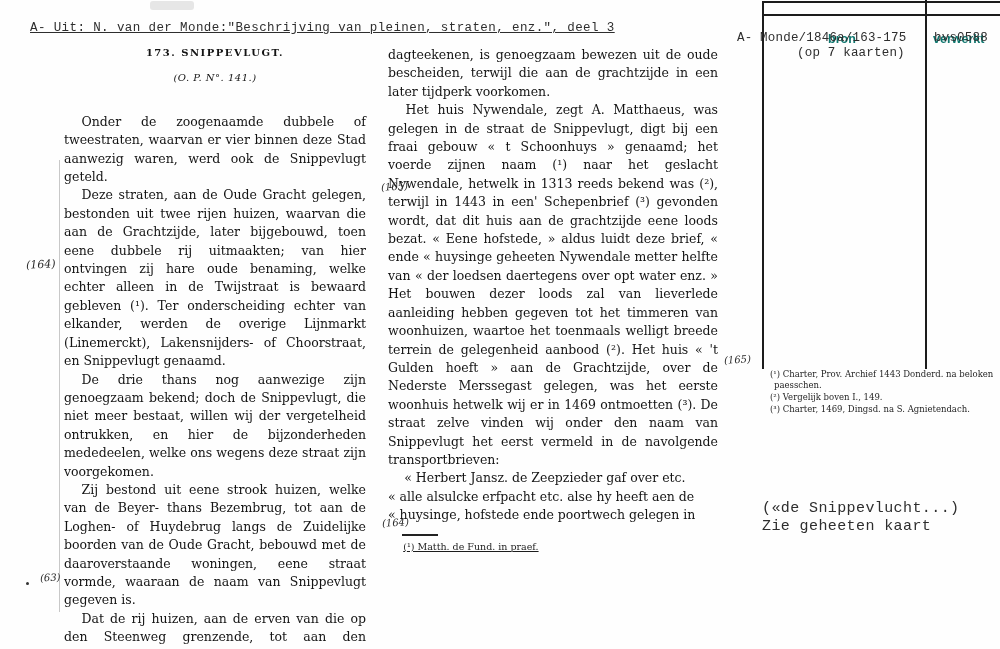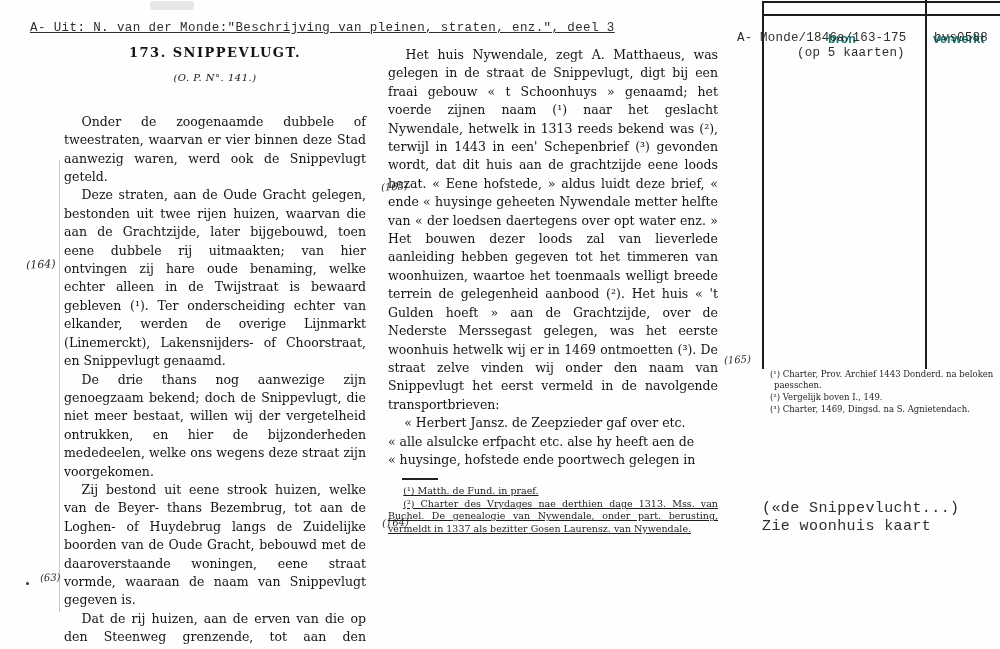--- a/index.html
+++ b/index.html
@@ -31,21 +31,21 @@
   .cv2{left:797px;top:46px;}
   .cv3{left:934px;top:31px;}
 
   
   .crease{position:absolute;left:59px;top:160px;width:1px;height:452px;background:#aaa;opacity:.65;}
 
   
   .col{position:absolute;color:#141414;font-size:12.5px;line-height:18.4px;text-align:justify;}
   .col-left{left:64px;top:44px;width:302px;}
   .col-right{left:388px;top:46px;width:330px;}
-  .art-no{text-align:center;font-weight:700;font-size:13px;letter-spacing:1.5px;margin:0 0 7px 0;}
+  .art-no{text-align:center;font-weight:700;font-size:10px;letter-spacing:1.5px;margin:0 0 7px 0;}
   .art-sub{text-align:center;font-size:10px;letter-spacing:.5px;margin:0 0 25px 0;font-style:italic;}
   .col p{margin:0;text-indent:1.4em;}
   .col p.noindent{text-indent:0;}
   .col p.quote{text-indent:0;text-align:left;}
   .col p.quote.q1{text-indent:1.3em;}
   .fn-rule{width:36px;height:2px;background:#222;margin:9px 0 5px 14px;}
   .col p.fn{font-size:9.5px;line-height:12.5px;text-indent:1.6em;text-align:justify;color:#1d1d1d;text-decoration:underline;}
 
   
   .mnote{position:absolute;font-family:"DejaVu Serif",serif;font-style:italic;font-size:11px;color:#2a2a2a;white-space:nowrap;transform:rotate(-3deg);}
@@ -72,57 +72,57 @@
 
   <div class="typed typed-header">A- Uit: N. van der Monde:"Beschrijving van pleinen, straten, enz.", deel 3</div>
 
   <div class="line t-top"></div>
   <div class="line t-hdr"></div>
   <div class="line t-vl"></div>
   <div class="line t-vm"></div>
   <div class="cat-hdr bron">bron</div>
   <div class="cat-hdr verwerkt">verwerkt</div>
   <div class="typed cat-val cv1">A- Monde/1846a/163-175</div>
-  <div class="typed cat-val cv2">(op 5 kaarten)</div>
+  <div class="typed cat-val cv2">(op 7 kaarten)</div>
   <div class="typed cat-val cv3">bvs0588</div>
 
   <div class="crease"></div>
 
   <div class="col col-left">
     <div class="art-no">173. SNIPPEVLUGT.</div>
     <div class="art-sub">(O. P. N°. 141.)</div>
     <p>Onder de zoogenaamde dubbele of tweestraten, waarvan er vier binnen deze Stad aanwezig waren, werd ook de Snippevlugt geteld.</p>
     <p>Deze straten, aan de Oude Gracht gelegen, bestonden uit twee rijen huizen, waarvan die aan de Grachtzijde, later bijgebouwd, toen eene dubbele rij uitmaakten; van hier ontvingen zij hare oude benaming, welke echter alleen in de Twijstraat is bewaard gebleven (¹). Ter onderscheiding echter van elkander, werden de overige Lijnmarkt (Linemerckt), Lakensnijders- of Choorstraat, en Snippevlugt genaamd.</p>
     <p>De drie thans nog aanwezige zijn genoegzaam bekend; doch de Snippevlugt, die niet meer bestaat, willen wij der vergetelheid ontrukken, en hier de bijzonderheden mededeelen, welke ons wegens deze straat zijn voorgekomen.</p>
     <p>Zij bestond uit eene strook huizen, welke van de Beyer- thans Bezembrug, tot aan de Loghen- of Huydebrug langs de Zuidelijke boorden van de Oude Gracht, bebouwd met de daaroverstaande woningen, eene straat vormde, waaraan de naam van Snippevlugt gegeven is.</p>
     <p>Dat de rij huizen, aan de erven van die op den Steenweg grenzende, tot aan den poortweg van het Schoonhuis, van eene vroegere stichting</p>
 
   </div>
 
   <div class="col col-right">
+    <p class="noindent">dagteekenen, is genoegzaam bewezen uit de oude bescheiden, terwijl die aan de grachtzijde in een later tijdperk voorkomen.</p>
     <p>Het huis Nywendale, zegt A. Matthaeus, was gelegen in de straat de Snippevlugt, digt bij een fraai gebouw « t Schoonhuys » genaamd; het voerde zijnen naam (¹) naar het geslacht Nywendale, hetwelk in 1313 reeds bekend was (²), terwijl in 1443 in een' Schepenbrief (³) gevonden wordt, dat dit huis aan de grachtzijde eene loods bezat. « Eene hofstede, » aldus luidt deze brief, « ende « huysinge geheeten Nywendale metter helfte van « der loedsen daertegens over opt water enz. » Het bouwen dezer loods zal van lieverlede aanleiding hebben gegeven tot het timmeren van woonhuizen, waartoe het toenmaals welligt breede terrein de gelegenheid aanbood (²). Het huis « 't Gulden hoeft » aan de Grachtzijde, over de Nederste Merssegast gelegen, was het eerste woonhuis hetwelk wij er in 1469 ontmoetten (³). De straat zelve vinden wij onder den naam van Snippevlugt het eerst vermeld in de navolgende transportbrieven:</p>
     <p class="quote q1">« Herbert Jansz. de Zeepzieder gaf over etc.</p>
     <p class="quote">« alle alsulcke erfpacht etc. alse hy heeft aen de</p>
     <p class="quote">« huysinge, hofstede ende poortwech gelegen in</p>
     <div class="fn-rule"></div>
     <p class="fn">(¹) Matth. de Fund. in praef.</p>
-    <p class="fn">(²) Charter des Vrydages nae derthien dage 1313. Mss. van Buchel. De genealogie van Nywendale, onder part. berusting, vermeldt in 1337 als bezitter Gosen Laurensz. van Nywendale.</p>
   </div>
 
   <div class="mnote mn-left-top">(164)</div>
   <div class="mdot"></div>
   <div class="mnote mn-left-bottom">(63)</div>
   <div class="mnote mn-center-top">(165)</div>
   <div class="mnote mn-center-bottom">(164)</div>
   <div class="mnote mn-right">(165)</div>
 
   <div class="sb-fns">
     <p>(¹) Charter, Prov. Archief 1443 Donderd. na beloken paesschen.</p>
     <p>(²) Vergelijk boven I., 149.</p>
     <p>(³) Charter, 1469, Dingsd. na S. Agnietendach.</p>
   </div>
 
   <div class="typed typed-note">
     <div>(«de Snippevlucht...)</div>
-    <div>Zie woonhuis kaart</div>
+    <div>Zie geheeten kaart</div>
   </div>
 
 </div>
 
 </body></html>

